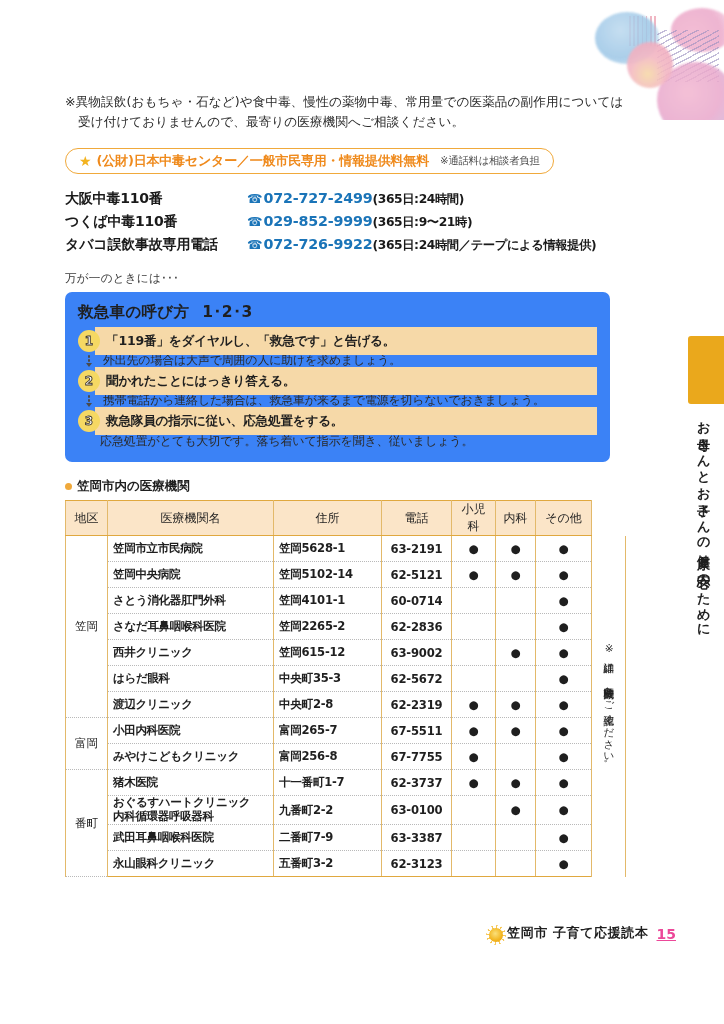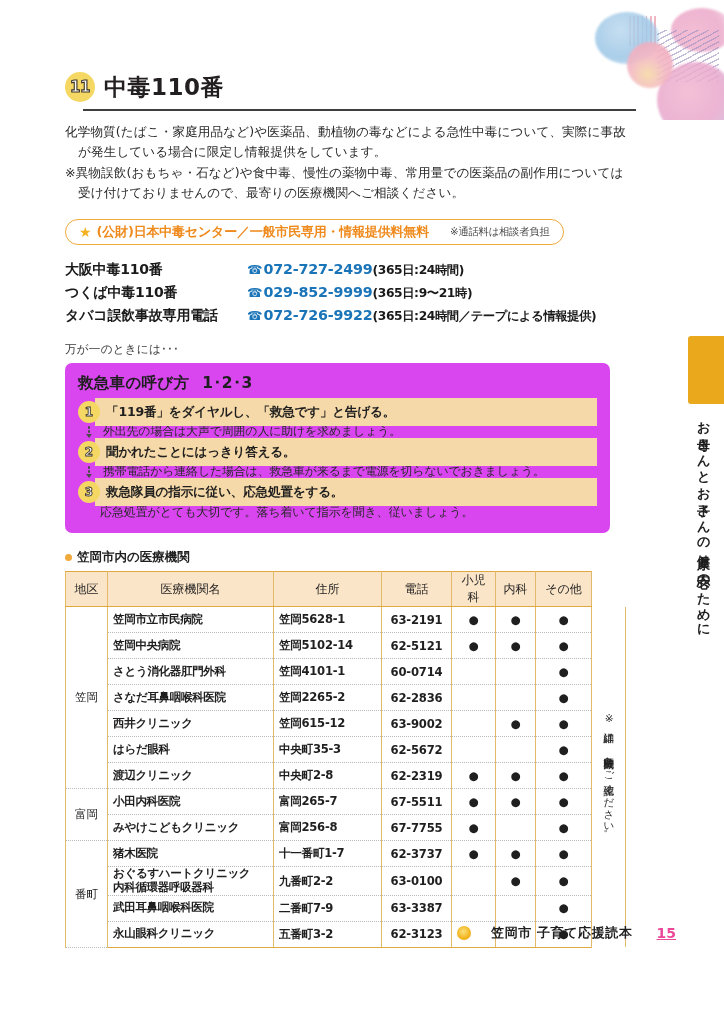--- a/index.html
+++ b/index.html
@@ -154,21 +154,21 @@
   }
   .pill .pill-main {
     font-size: 13px;
     font-weight: 700;
     color: #ef8a1c;
     letter-spacing: -.2px;
   }
   .pill .pill-note {
     font-size: 10.3px;
     color: #4c4c4c;
-    margin-left: 16px;
+    margin-left: 6px;
     letter-spacing: -.2px;
   }
 
   
   .phones {
     margin-top: 12px;
   }
   .phone-row {
     display: flex;
     align-items: baseline;
@@ -204,21 +204,21 @@
   .maniti {
     margin-top: 16px;
     font-size: 11.6px;
     color: #3a3a3a;
     letter-spacing: .2px;
   }
 
   
   .amb-box {
     margin-top: 6px;
-    background: #d946ef;
+    background: #3b82f6;
     border-radius: 7px;
     padding: 10px 13px 12px 13px;
     width: 545px;
   }
   .amb-title {
     font-size: 15.5px;
     font-weight: 700;
     color: #1f1f1f;
     margin-bottom: 7px;
     letter-spacing: .3px;
@@ -422,22 +422,22 @@
     line-height: 1;
     margin-left: 9px;
   }
 
   
   .footer {
     position: absolute;
     right: 48px;
     bottom: 82px;
     display: flex;
-    align-items: center;
-    gap: 20px;
+    align-items: flex-end;
+    gap: 4px;
   }
   .footer .sun {
     width: 14px; height: 14px;
     border-radius: 50%;
     background: radial-gradient(circle at 45% 40%, #fbe07a 0%, #f2b41e 60%, #e89a12 100%);
     position: relative;
     flex: 0 0 auto;
   }
   .footer .sun::before {
     content: "";
@@ -473,31 +473,23 @@
     <div class="stripes-v"></div>
     <div class="blob b-blue"></div>
     <div class="stripes-d"></div>
     <div class="blob b-pink-lg"></div>
     <div class="blob b-pink-sm"></div>
   </div>
 
   <div class="content">
 
     
-    <div class="title-row">
-      <div class="title-rule"></div>
-      <div class="badge-num">
-        <span>11</span>
-      </div>
-      <div class="title-text">中毒110番</div>
-    </div>
 
     
     <div class="intro">
-      <p class="hang">化学物質(たばこ・家庭用品など)や医薬品、動植物の毒などによる急性中毒について、実際に事故が発生している場合に限定し情報提供をしています。</p>
       <p class="hang">※異物誤飲(おもちゃ・石など)や食中毒、慢性の薬物中毒、常用量での医薬品の副作用については受け付けておりませんので、最寄りの医療機関へご相談ください。</p>
     </div>
 
     
     <div class="pill">
       <span class="star">★</span>
       <span class="pill-main">(公財)日本中毒センター／一般市民専用・情報提供料無料</span>
       <span class="pill-note">※通話料は相談者負担</span>
     </div>
 

